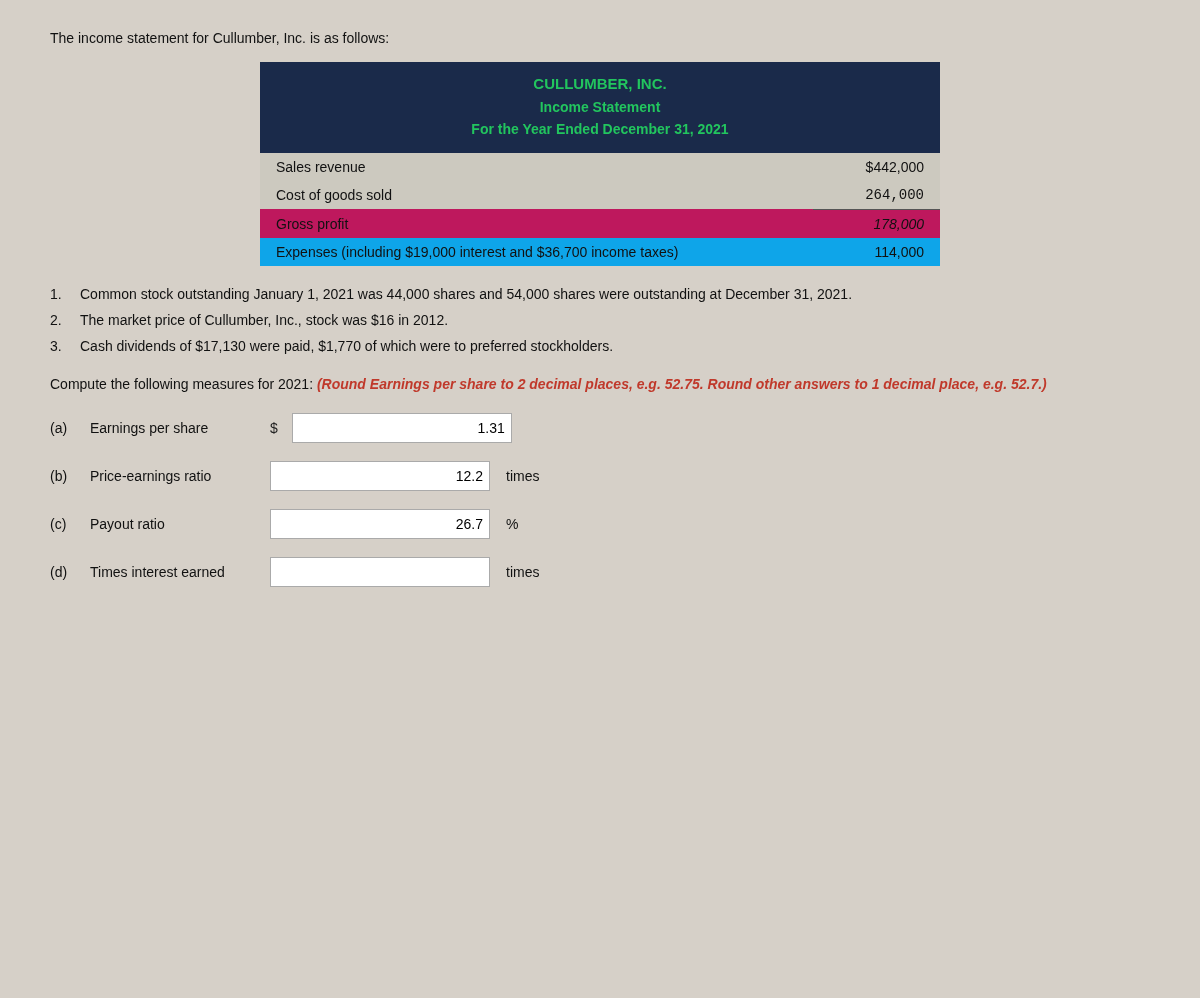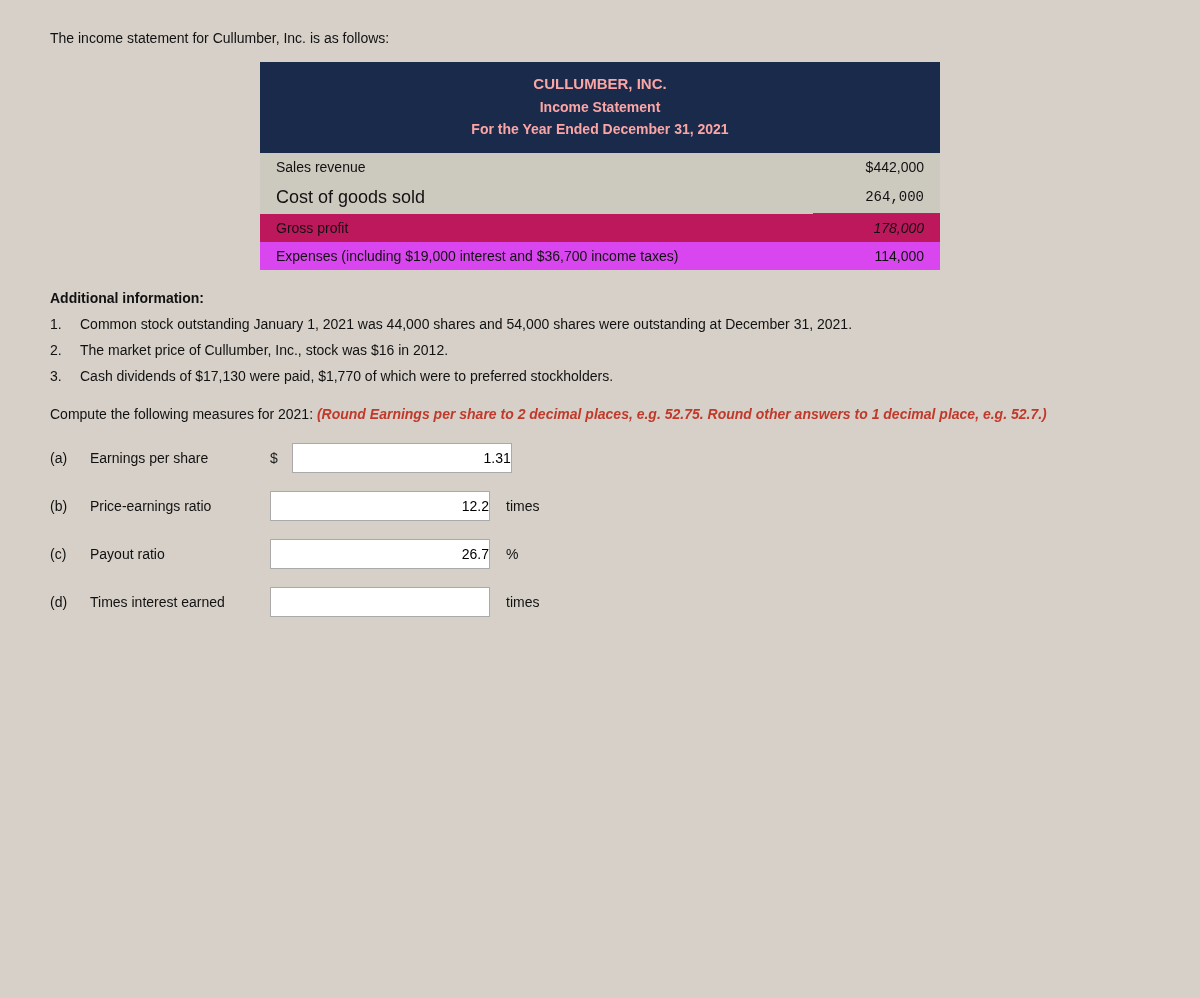--- a/index.html
+++ b/index.html
@@ -22,21 +22,21 @@
       margin-bottom: 16px;
       color: #111;
     }
     .income-table {
       width: 680px;
       margin: 0 auto 20px auto;
       border: none;
     }
     .table-header {
       background: #1a2a4a;
-      color: #fca5a5;
+      color: #22c55e;
       text-align: center;
       padding: 10px 12px 12px 12px;
       font-size: 14px;
       font-weight: bold;
       line-height: 1.6;
     }
     .table-header .company-name {
       font-size: 15px;
       font-weight: bold;
     }
@@ -97,21 +97,21 @@
     .answer-dollar {
       font-size: 14px;
       margin-right: 4px;
     }
     .answer-input {
       border: 1px solid #aaa;
       background: white;
       height: 30px;
       width: 220px;
       text-align: right;
-      padding-right: 0;
+      padding-right: 6px;
       font-size: 14px;
       outline: none;
     }
     .answer-unit {
       font-size: 14px;
       color: #111;
       margin-left: 6px;
     }
   </style>
 </head>
@@ -132,35 +132,34 @@
           </div>
         </td>
       </tr>
     </thead>
     <tbody id="income-rows">
     <tr style="background: rgb(204, 201, 191); margin-top: 39px;">
           <td style="padding: 6px 16px; font-size: 14px; color: rgb(17, 17, 17);">Sales revenue</td>
           <td style="padding: 6px 16px 6px 0px; font-size: 14px; color: rgb(17, 17, 17); text-align: right; min-width: 100px;">$442,000</td>
         </tr>
         <tr style="background: rgb(204, 201, 191);">
-          <td style="padding: 6px 16px; font-size: 18px; color: rgb(17, 17, 17);">Cost of goods sold</td>
+          <td style="padding: 6px 16px; font-size: 14px; color: rgb(17, 17, 17);">Cost of goods sold</td>
           <td style="padding: 6px 16px 6px 0px; font-size: 14px; color: rgb(17, 17, 17); text-align: right; min-width: 100px; font-family: Liberation Mono, monospace;">264,000</td>
         </tr>
         <tr style="background: #be185d;">
           <td style="padding: 6px 16px; font-size: 14px; color: rgb(17, 17, 17);">Gross profit</td>
           <td style="padding: 6px 16px 6px 0px; font-size: 14px; color: rgb(17, 17, 17); text-align: right; min-width: 100px; border-top: 1px solid rgb(85, 85, 85); font-style: italic;">178,000</td>
         </tr>
-        <tr style="background: #d946ef;">
+        <tr style="background: #0ea5e9;">
           <td style="padding: 6px 16px; font-size: 14px; color: rgb(17, 17, 17);">Expenses (including $19,000 interest and $36,700 income taxes)</td>
           <td style="padding: 6px 16px 6px 0px; font-size: 14px; color: rgb(17, 17, 17); text-align: right; min-width: 100px;">114,000</td>
         </tr>
       </tbody>
   </table>
 
-  <div class="section-title">Additional information:</div>
 
   <div id="additional-items">
       <div class="additional-item">
         <span class="item-number">1.</span>
         <span class="item-text">Common stock outstanding January 1, 2021 was 44,000 shares and 54,000 shares were outstanding at December 31, 2021.</span>
       </div>
       <div class="additional-item">
         <span class="item-number">2.</span>
         <span class="item-text">The market price of Cullumber, Inc., stock was $16 in 2012.</span>
       </div>

